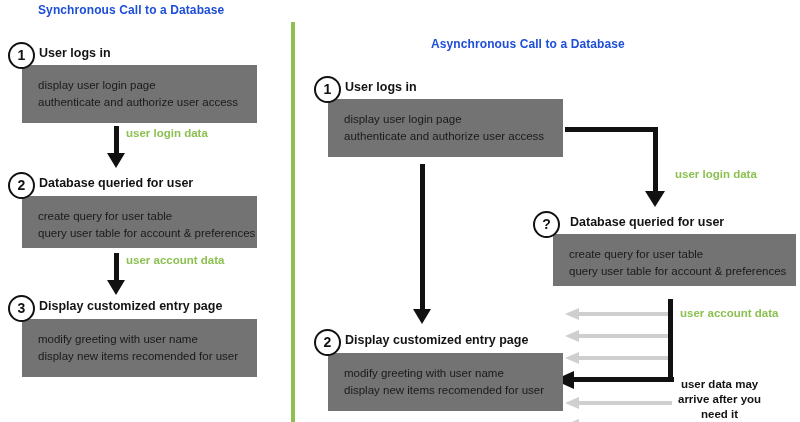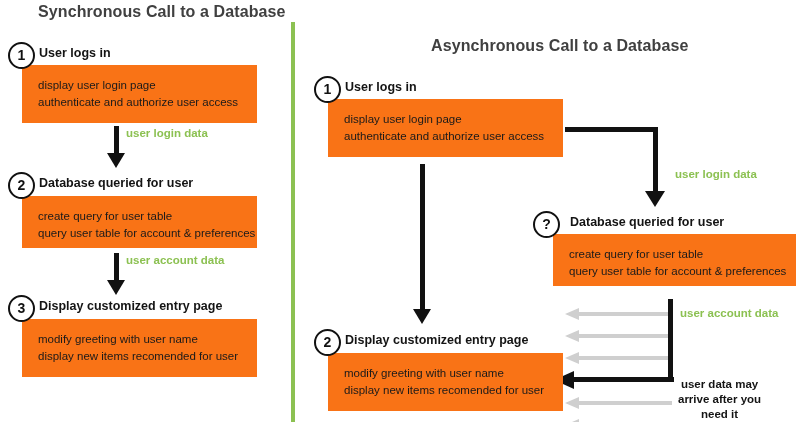--- a/index.html
+++ b/index.html
@@ -11,23 +11,23 @@
     position:relative;
     color:#1a1a1a;
   }
   .stage{position:absolute;left:0;top:0;width:800px;height:422px;}
   .panel{position:absolute;top:0;height:422px;}
   .panel-left{left:0;width:292px;}
   .panel-right{left:292px;width:472px;margin-top:34px;}
 
   .panel-title{
     position:absolute;
-    font-size:16px;
-    font-weight:bold;
-    color:#404040;
+    font-size:12px;
+    font-weight:bold;
+    color:#1d4ed8;
     letter-spacing:0.1px;
     white-space:nowrap;
   }
 
   .divider{
     position:absolute;
     left:291px;top:22px;
     width:4px;height:400px;
     background:#8cc152;
   }
@@ -50,21 +50,21 @@
   }
   .step-heading{
     position:absolute;
     font-size:12.5px;
     font-weight:600;
     white-space:nowrap;
     color:#141414;
   }
   .step-body{
     position:absolute;
-    background:#f97316;
+    background:#737373;
     box-sizing:border-box;
     padding:12px 16px 12px 16px;
   }
   .step-body .line{
     font-size:11.5px;
     line-height:17px;
     color:#1a1a1a;
     white-space:nowrap;
   }
 

